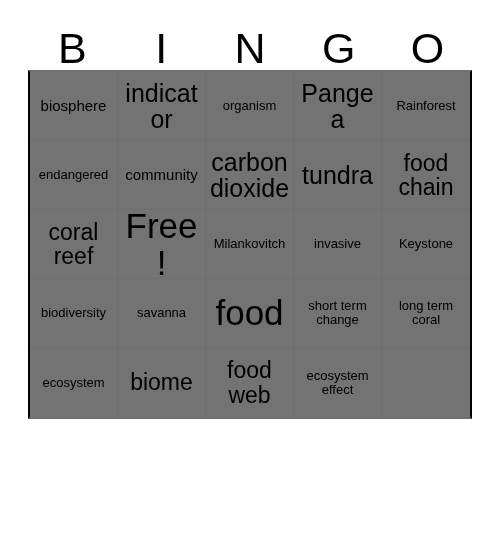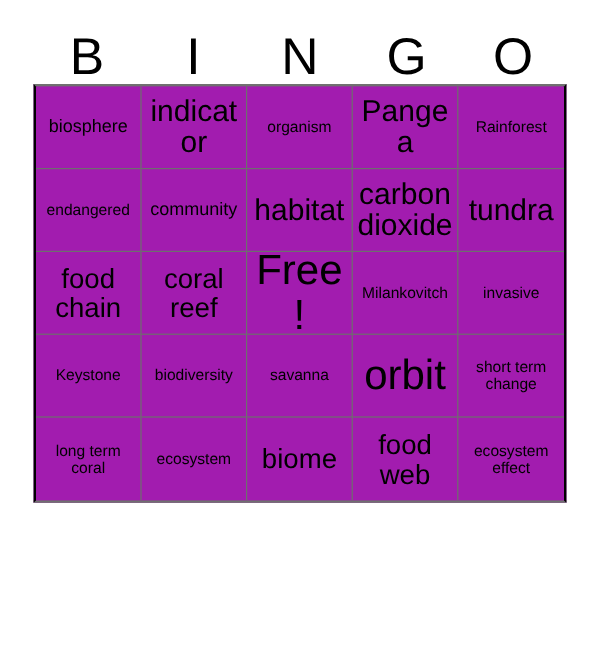--- a/index.html
+++ b/index.html
@@ -47,21 +47,21 @@
     width: 444px;
     height: 349px;
     box-sizing: border-box;
     border-top: 2px solid #707070;
     border-left: 2px solid #000000;
     border-right: 2px solid #000000;
     border-bottom: 2px solid #707070;
     display: grid;
     grid-template-columns: repeat(5, 1fr);
     grid-template-rows: repeat(5, 1fr);
-    background: #a21caf;
+    background: #737373;
   }
   .cell {
     border-right: 1px solid #6e6e6e;
     border-bottom: 1px solid #6e6e6e;
     box-sizing: border-box;
     display: flex;
     align-items: center;
     justify-content: center;
     text-align: center;
     padding: 2px 3px;
@@ -97,32 +97,31 @@
   </div>
 
   <div class="grid" id="bingo-grid">
       <div class="cell sz-s">biosphere</div>
       <div class="cell sz-l">indicator</div>
       <div class="cell sz-m">organism</div>
       <div class="cell sz-l">Pangea</div>
       <div class="cell sz-xs">Rainforest</div>
       <div class="cell sz-xs">endangered</div>
       <div class="cell sz-s">community</div>
-      <div class="cell sz-l">habitat</div>
       <div class="cell sz-l">carbon dioxide</div>
       <div class="cell sz-l">tundra</div>
       <div class="cell sz-xl">food chain</div>
       <div class="cell sz-xl">coral reef</div>
       <div class="cell sz-xxl">Free!</div>
       <div class="cell sz-xs">Milankovitch</div>
       <div class="cell sz-m">invasive</div>
       <div class="cell sz-m">Keystone</div>
       <div class="cell sz-xs">biodiversity</div>
       <div class="cell sz-m">savanna</div>
-      <div class="cell sz-xxl">orbit</div>
+      <div class="cell sz-xxl">food</div>
       <div class="cell sz-m">short term change</div>
       <div class="cell sz-m">long term coral</div>
       <div class="cell sz-xs">ecosystem</div>
       <div class="cell sz-xl">biome</div>
       <div class="cell sz-xl">food web</div>
       <div class="cell sz-xs">ecosystem effect</div>
     </div>
 
 </div>
 

